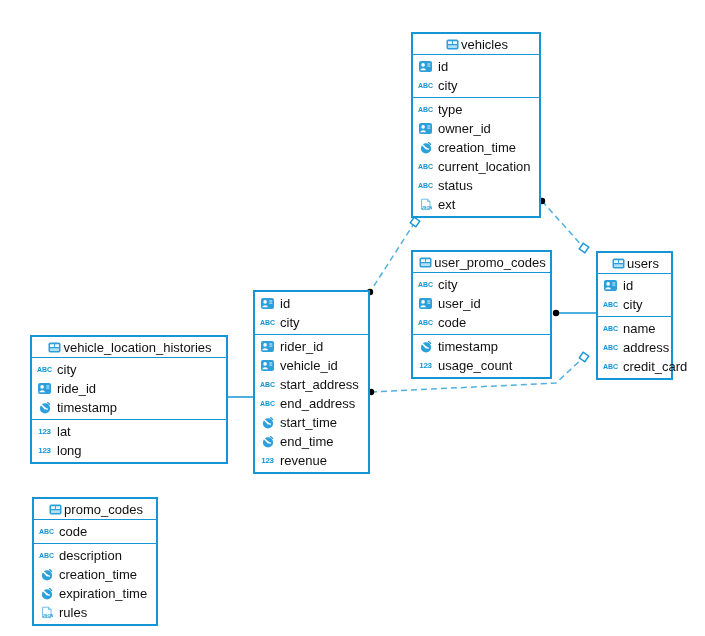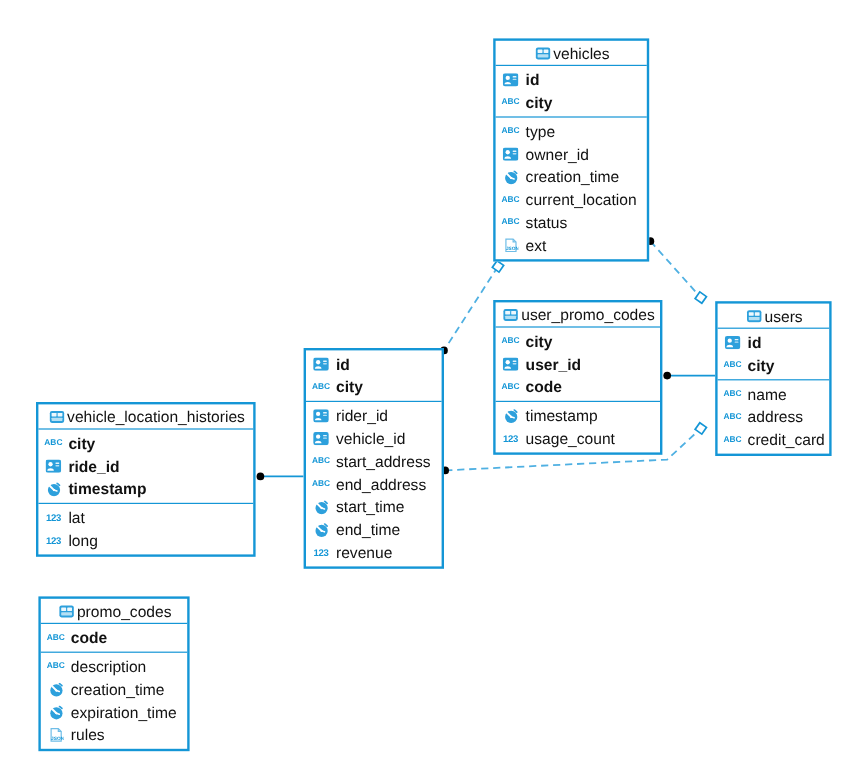--- a/index.html
+++ b/index.html
@@ -11,21 +11,21 @@
     position:absolute;background:#fff;border:2px solid var(--blue,#1496d6);
     box-sizing:border-box;color:var(--text,#111);
   }
   .tbl-header{
     display:flex;align-items:center;justify-content:center;gap:0;
     height:20px;border-bottom:1.5px solid var(--blue,#1496d6);
     font-size:13px;white-space:nowrap;padding:0 0;
   }
   .sec{padding:2px 0;}
   .sec.keys{border-bottom:1.5px solid var(--blue,#1496d6);}
-  .sec.keys .fname{font-weight:bold;}
+  .sec.keys .fname{font-weight:normal;}
   .row{display:flex;align-items:center;height:19px;padding:0 4px;gap:4px;white-space:nowrap;}
   .fname{font-size:13px;line-height:19px;}
   .ticon{width:17px;min-width:17px;display:inline-flex;align-items:center;justify-content:center;}
   .abc{font-size:7px;font-weight:bold;color:var(--blue,#1496d6);letter-spacing:0px;line-height:1;}
   .num{font-size:8px;font-weight:600;color:var(--blue,#1496d6);letter-spacing:-0.3px;line-height:1;}
   #wires{position:absolute;left:0;top:0;pointer-events:none;}
   svg text{font-family:"Liberation Sans","DejaVu Sans",sans-serif;}
 </style>
 </head>
 <body>
@@ -195,21 +195,21 @@
           <span class="fname">timestamp</span>
         </div>
         <div class="row">
           <span class="ticon">
             <span class="num">123</span>
           </span>
           <span class="fname">usage_count</span>
         </div>
       </div>
     </div>
-    <div class="tbl" style="left: 596px; top: 251px; width: 97px;">
+    <div class="tbl" style="left: 596px; top: 251px; width: 77px;">
       <div class="tbl-header">
         <span class="ticon">
           <svg width="13" height="11" viewBox="0 0 13 11">
             <rect x="0.5" y="0.5" width="12" height="10" rx="1.8" fill="#2da0dc"></rect>
             <rect x="2" y="2.2" width="4.1" height="2.9" rx="0.4" fill="#eef8fd"></rect>
             <rect x="7" y="2.2" width="4" height="2.9" rx="0.4" fill="#eef8fd"></rect>
             <rect x="2" y="6.2" width="9" height="2.7" rx="0.4" fill="#b5e0f4"></rect>
           </svg>
         </span>
         <span>users</span>
@@ -338,21 +338,21 @@
           <span class="fname">end_time</span>
         </div>
         <div class="row">
           <span class="ticon">
             <span class="num">123</span>
           </span>
           <span class="fname">revenue</span>
         </div>
       </div>
     </div>
-    <div class="tbl" style="left: 30px; top: 335px; width: 183px;">
+    <div class="tbl" style="left: 30px; top: 335px; width: 198px;">
       <div class="tbl-header">
         <span class="ticon">
           <svg width="13" height="11" viewBox="0 0 13 11">
             <rect x="0.5" y="0.5" width="12" height="10" rx="1.8" fill="#2da0dc"></rect>
             <rect x="2" y="2.2" width="4.1" height="2.9" rx="0.4" fill="#eef8fd"></rect>
             <rect x="7" y="2.2" width="4" height="2.9" rx="0.4" fill="#eef8fd"></rect>
             <rect x="2" y="6.2" width="9" height="2.7" rx="0.4" fill="#b5e0f4"></rect>
           </svg>
         </span>
         <span>vehicle_location_histories</span>

